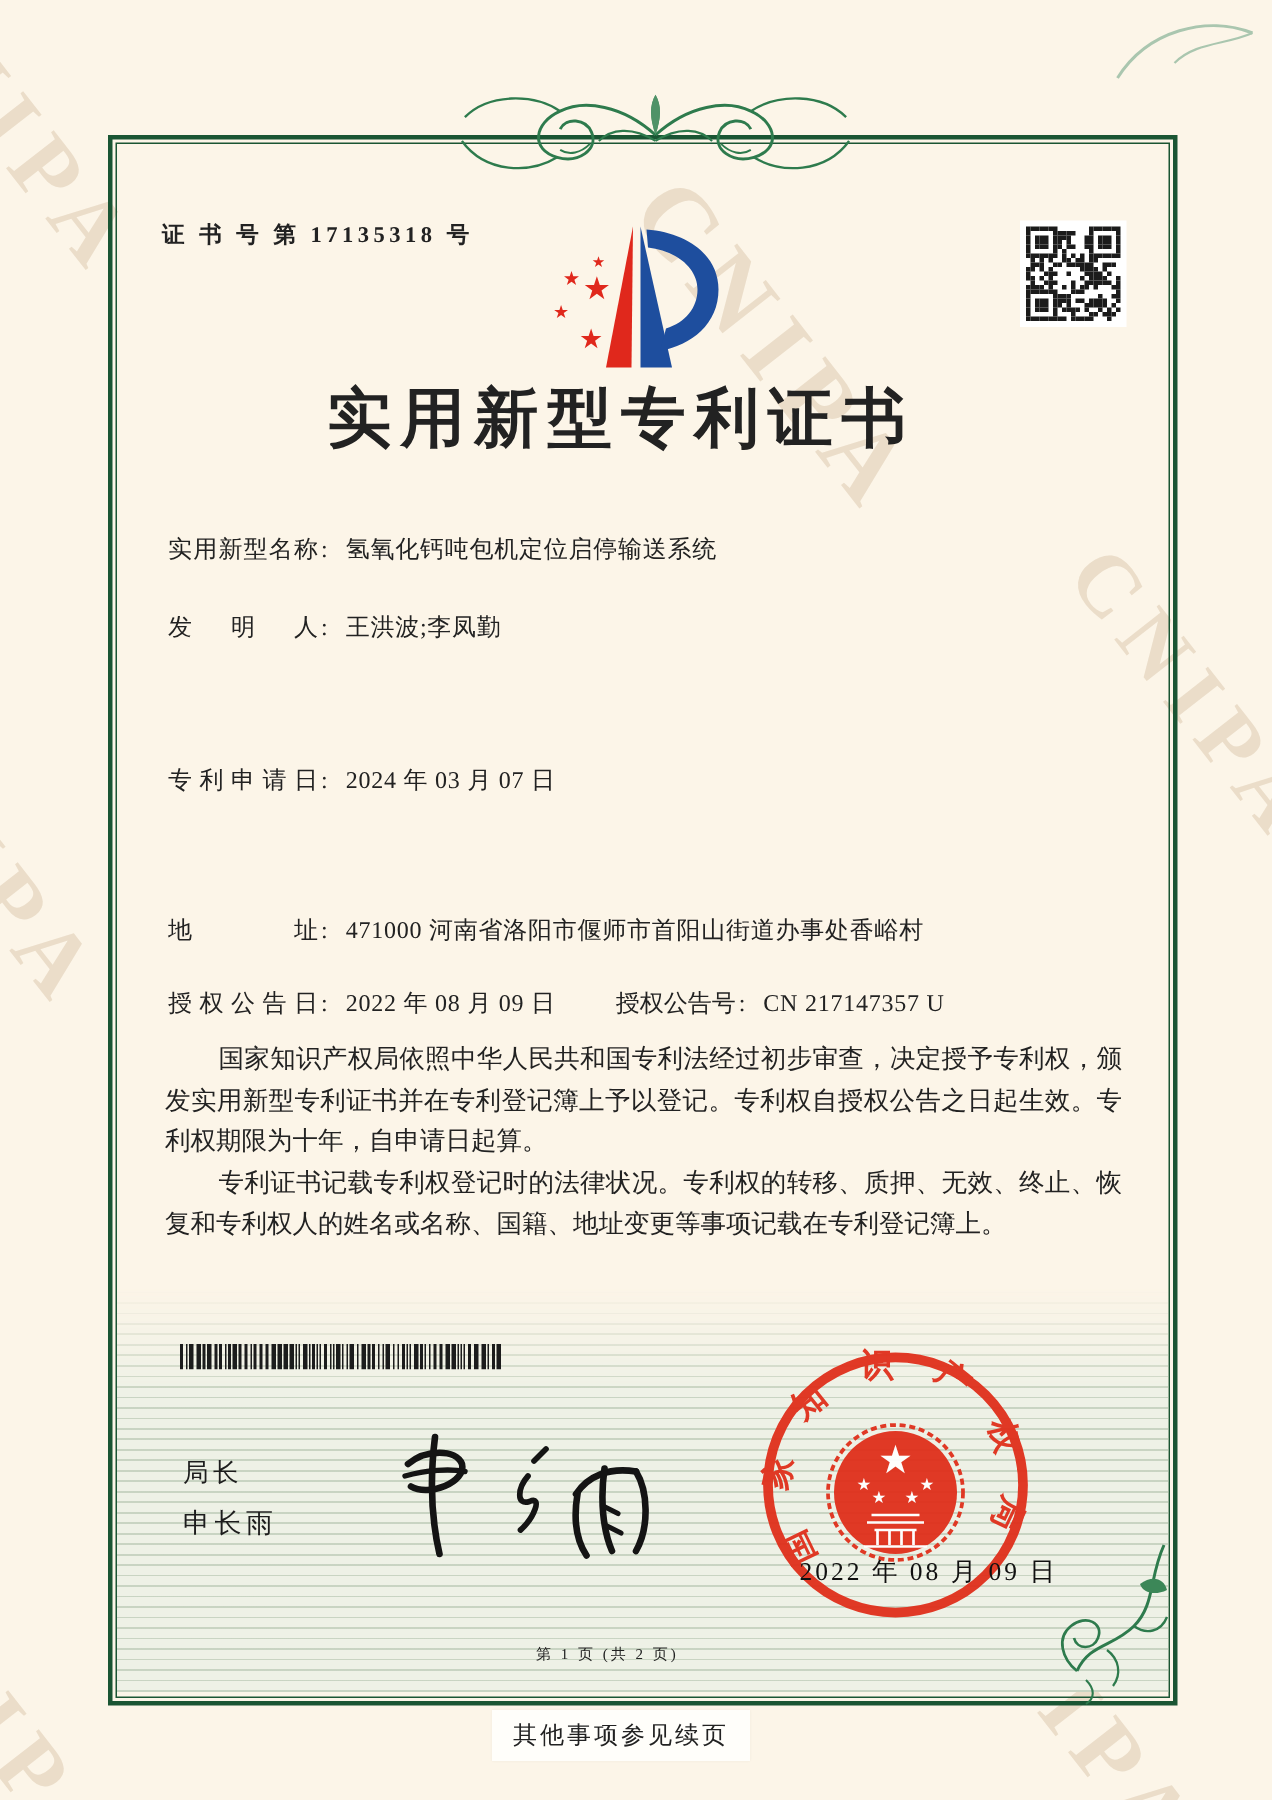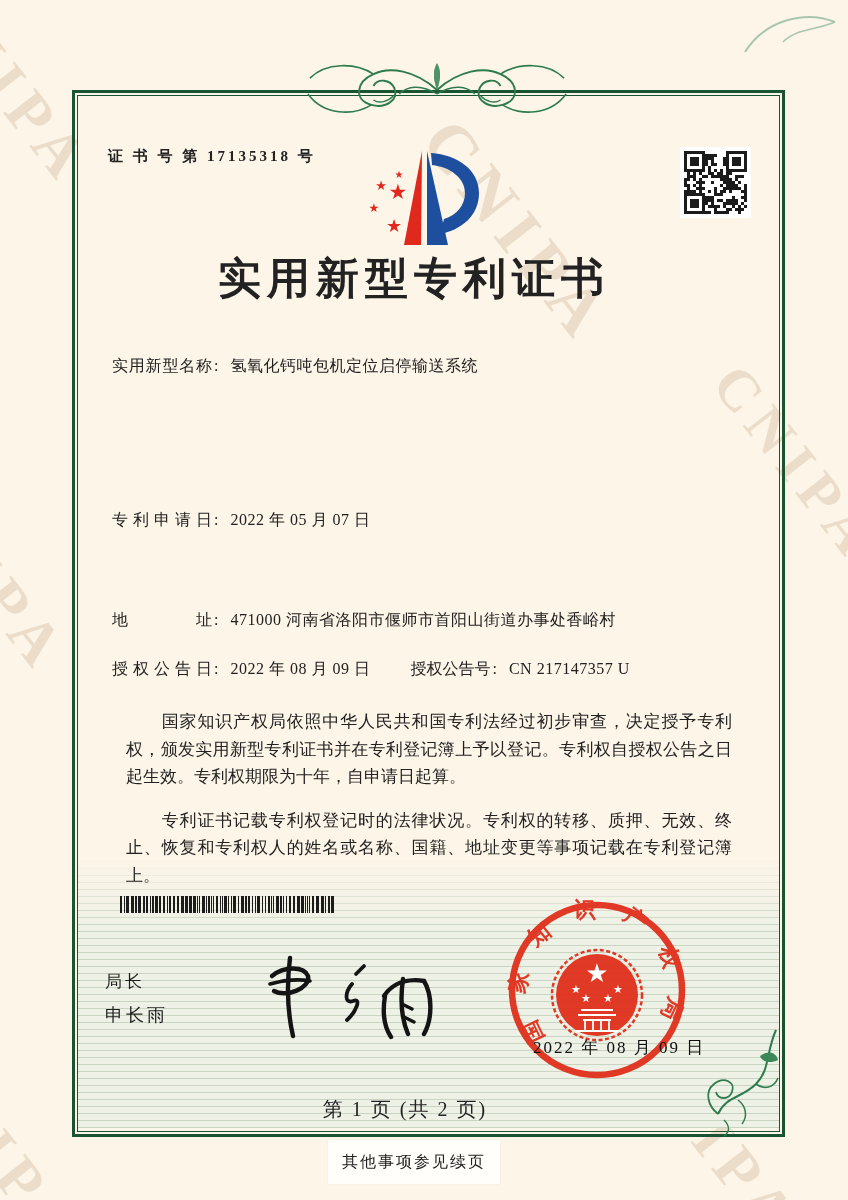--- a/index.html
+++ b/index.html
@@ -21,31 +21,31 @@
       mask-image:linear-gradient(to bottom,transparent 0,#000 70px);}
   .content{position:absolute;left:0;top:0;width:848px;height:1200px;z-index:3;}
   .cert-no{position:absolute;left:108px;top:147px;font-size:15px;letter-spacing:3px;font-weight:bold;}
   .title{position:absolute;left:0;top:250px;width:828px;text-align:center;font-size:43px;font-weight:600;letter-spacing:6px;}
   .row{position:absolute;left:112px;font-size:16px;white-space:nowrap;}
   .lbl{display:inline-block;width:100px;text-align:justify;text-align-last:justify;vertical-align:bottom;font-family:Liberation Mono, monospace;}
   .colon{margin-left:2px;margin-right:12px;}
   .val{letter-spacing:0.5px;text-align:right;}
   .grant-gap{margin-left:40px;}
   .paras{position:absolute;left:110px;top:692px;width:638px;font-size:17px;line-height:27.5px;text-align:justify;}
-  .paras p{margin:16px;text-indent:2.1em;}
+  .paras p{margin:0;text-indent:2.1em;}
   .qr-svg{position:absolute;left:680px;top:147px;width:71px;height:71px;background:#fff;fill:#1b1b1b;}
   .barcode-svg{position:absolute;left:120px;top:896px;width:216px;height:17px;fill:#1c1c1c;}
-  .comm{position:absolute;left:105px;font-family:"Liberation Sans","DejaVu Sans",sans-serif;letter-spacing:3px;color:#1d1d1d;}
+  .comm{position:absolute;left:122px;font-family:"Liberation Sans","DejaVu Sans",sans-serif;letter-spacing:3px;color:#1d1d1d;}
   .comm-title{top:970px;font-size:17px;}
   .comm-name{top:1003px;font-size:18px;}
   .sig-svg{position:absolute;left:252px;top:948px;width:196px;height:94px;}
   .seal-svg{position:absolute;left:505px;top:898px;width:184px;height:184px;opacity:.94;}
   .seal-date{position:absolute;left:533px;top:1036px;font-size:17px;letter-spacing:2px;color:#101010;z-index:4;}
-  .footer-page{position:absolute;left:0;top:1096px;width:810px;text-align:center;font-size:20px;letter-spacing:2px;}
-  .cont-box{position:absolute;left:328px;top:1140px;width:172px;height:44px;background:#fffefa;
+  .footer-page{position:absolute;left:0;top:1096px;width:810px;text-align:center;font-size:10px;letter-spacing:2px;}
+  .cont-box{position:absolute;left:328px;top:1140px;width:172px;height:34px;background:#fffefa;
       display:flex;align-items:center;justify-content:center;font-size:16px;letter-spacing:2px;box-shadow:0 0 2px rgba(0,0,0,.05);}
   .orn{position:absolute;z-index:4;}
 </style>
 </head>
 <body>
 
 <div class="page">
 
   <div class="wm" style="left:-42px;top:-36px;font-size:62px;">CNIPA</div>
   <div class="wm" style="left:468px;top:104px;font-size:68px;">CNIPA</div>
@@ -350,22 +350,25 @@
         <rect x="43" y="64" width="3" height="3"></rect>
         <rect x="46" y="64" width="3" height="3"></rect>
         <rect x="58" y="64" width="3" height="3"></rect>
       </svg>
 
     <div class="title">实用新型专利证书</div>
 
     <div class="row" style="top:356px">
       <span class="lbl">实用新型名称</span><span class="colon">:</span><span class="val">氢氧化钙吨包机定位启停输送系统</span>
     </div>
+    <div class="row" style="top:408px">
+      <span class="lbl">发明人</span><span class="colon">:</span><span class="val">王洪波;李凤勤</span>
+    </div>
     <div class="row" style="top:510px">
-      <span class="lbl">专利申请日</span><span class="colon">:</span><span class="val">2022 年 05 月 07 日</span>
+      <span class="lbl">专利申请日</span><span class="colon">:</span><span class="val">2024 年 03 月 07 日</span>
     </div>
     <div class="row" style="top:610px">
       <span class="lbl">地址</span><span class="colon">:</span><span class="val">471000  河南省洛阳市偃师市首阳山街道办事处香峪村</span>
     </div>
 
     <div class="row" style="top:659px">
       <span class="lbl">授权公告日</span><span class="colon">:</span><span class="val">2022 年 08 月 09 日</span><span class="grant-gap">授权公告号</span><span class="colon">:</span><span class="val">CN 217147357 U</span>
     </div>
 
     <div class="paras">

